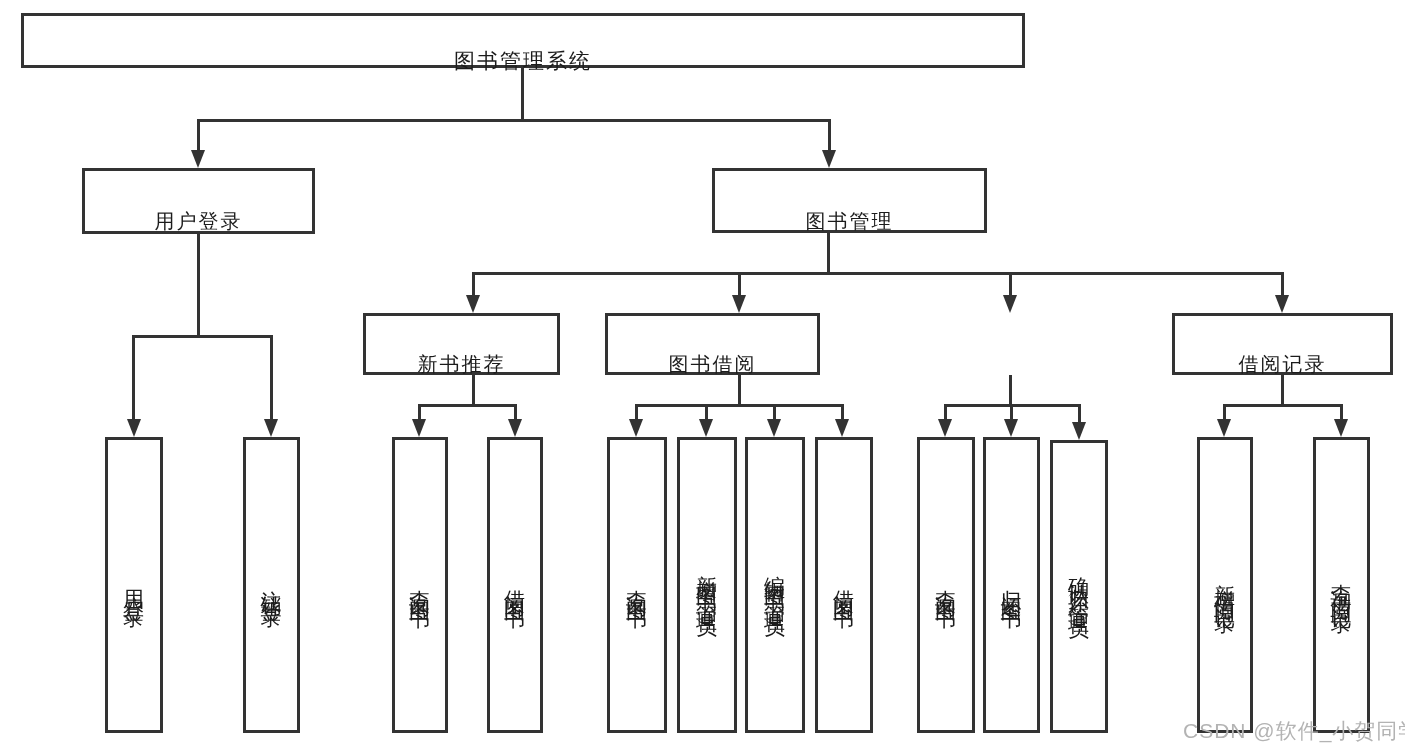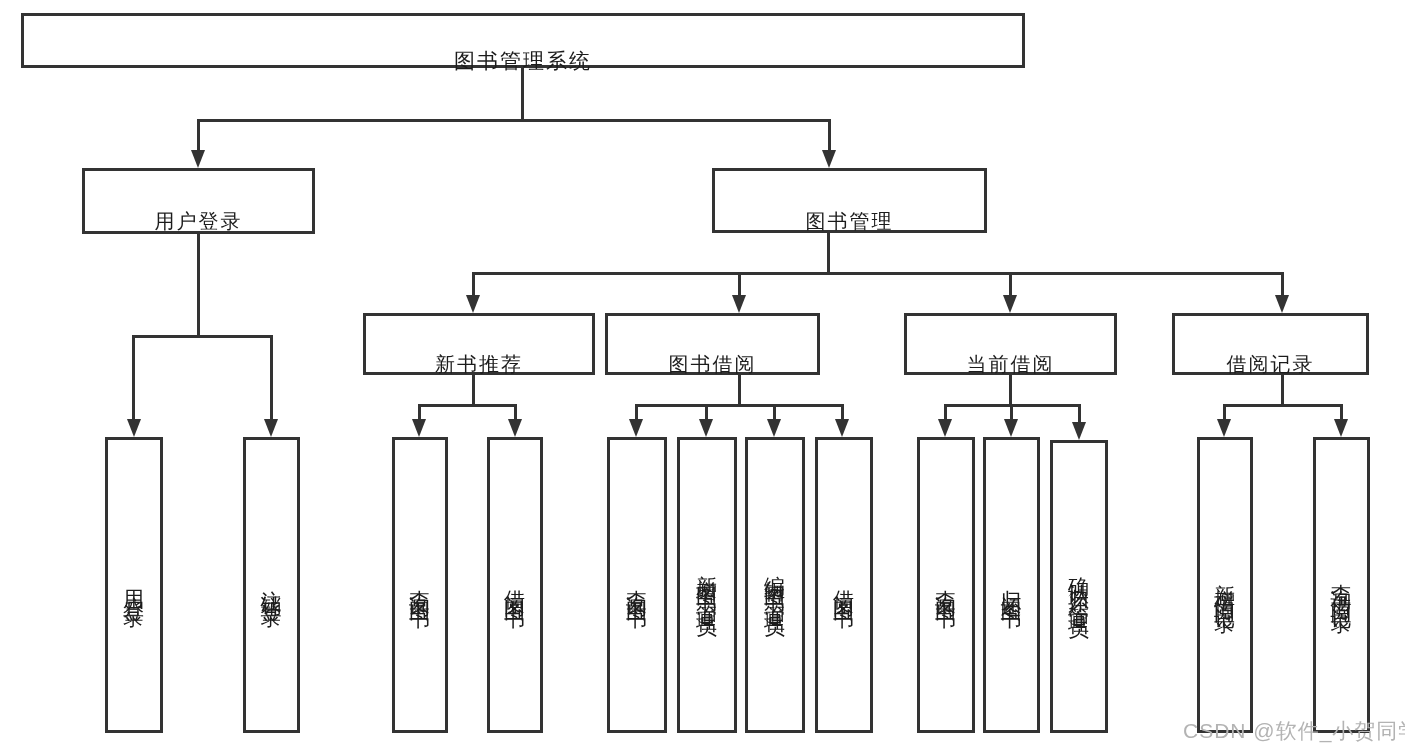--- a/index.html
+++ b/index.html
@@ -63,30 +63,27 @@
   <div class="hl" style="left:472px;top:272px;width:811px"></div>
   <div class="vl" style="left:472px;top:272px;height:25px"></div>
   <div class="ah" style="left:466px;top:295px"></div>
   <div class="vl" style="left:738px;top:272px;height:25px"></div>
   <div class="ah" style="left:732px;top:295px"></div>
   <div class="vl" style="left:1009px;top:272px;height:25px"></div>
   <div class="ah" style="left:1003px;top:295px"></div>
   <div class="vl" style="left:1281px;top:272px;height:25px"></div>
   <div class="ah" style="left:1275px;top:295px"></div>
 
-  <div class="node hbox" style="left:363px;top:313px;width:232px;height:62px">
+  <div class="node hbox" style="left:363px;top:313px;width:197px;height:62px">
     <span class="lbl">新书推荐</span>
   </div>
   <div class="node hbox" style="left:605px;top:313px;width:215px;height:62px">
     <span class="lbl">图书借阅</span>
   </div>
-  <div class="node hbox" style="left:904px;top:313px;width:213px;height:62px">
-    <span class="lbl">当前借阅</span>
-  </div>
-  <div class="node hbox" style="left:1172px;top:313px;width:197px;height:62px">
+  <div class="node hbox" style="left:1172px;top:313px;width:221px;height:62px">
     <span class="lbl">借阅记录</span>
   </div>
 
   <div class="vl" style="left:472px;top:375px;height:32px"></div>
   <div class="hl" style="left:418px;top:404px;width:99px"></div>
   <div class="vl" style="left:418px;top:404px;height:17px"></div>
   <div class="ah" style="left:412px;top:419px"></div>
   <div class="vl" style="left:514px;top:404px;height:17px"></div>
   <div class="ah" style="left:508px;top:419px"></div>
 

